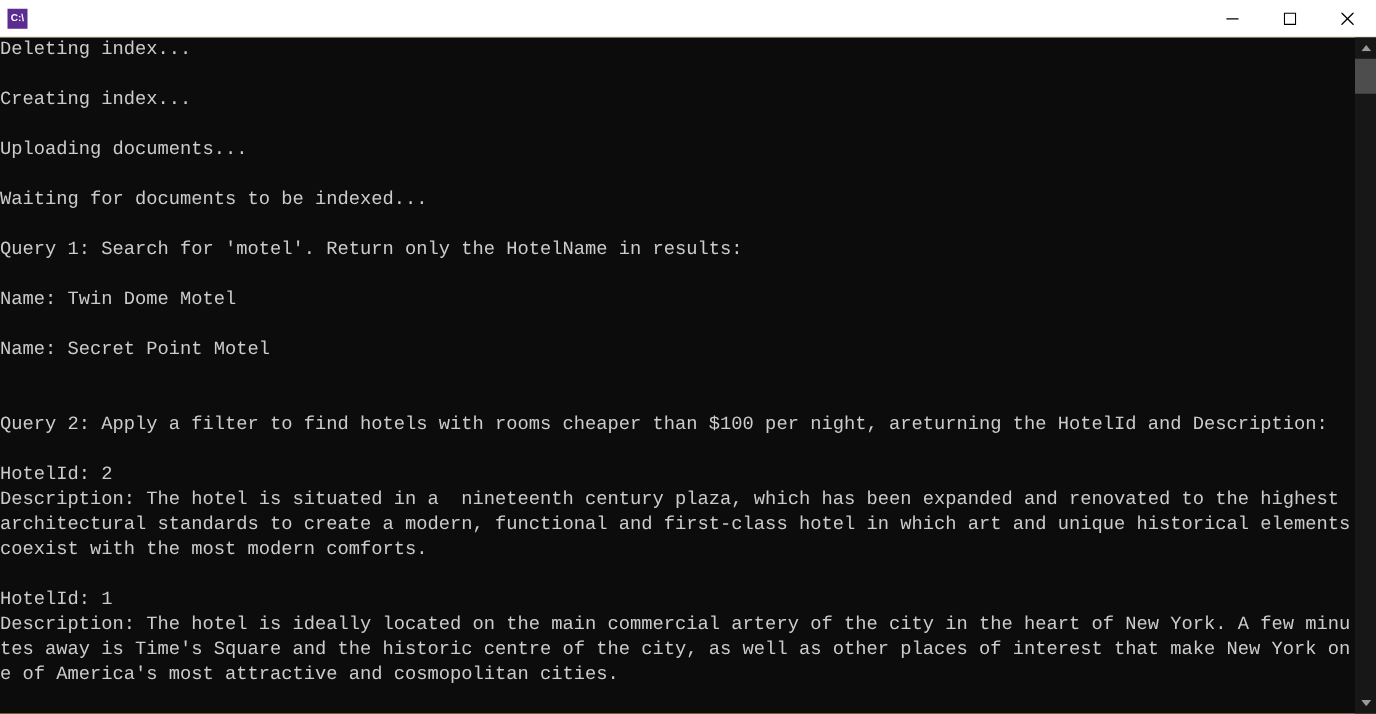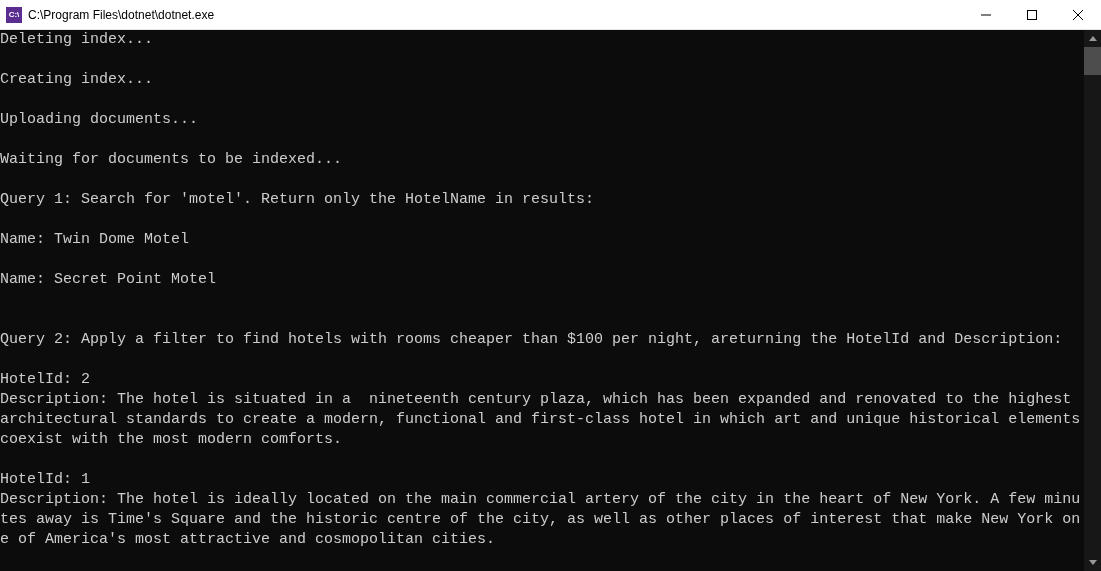--- a/index.html
+++ b/index.html
@@ -110,21 +110,20 @@
       height: 28px;
       background: #4d4d4d;
     }
   </style>
 </head>
 <body>
 
 <div class="titlebar">
   <div class="titlebar-left">
     <div class="app-icon">C:\</div>
-    <span class="title-text">C:\Program Files\dotnet\dotnet.exe</span>
   </div>
   <div class="window-controls">
     <div class="win-btn">
       <svg viewBox="0 0 10 10">
           <line x1="0" y1="5" x2="10" y2="5"></line>
         </svg>
     </div>
     <div class="win-btn">
       <svg viewBox="0 0 10 10">
           <rect x="0.5" y="0.5" width="9" height="9"></rect>

